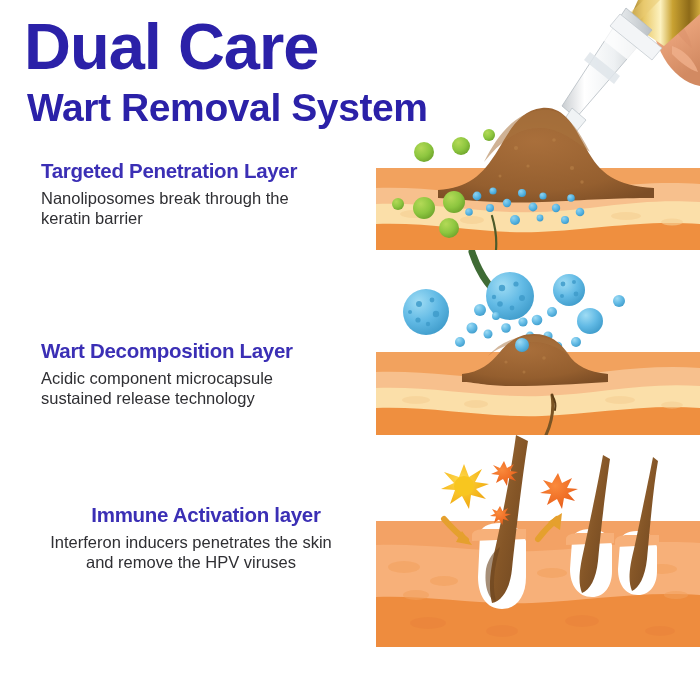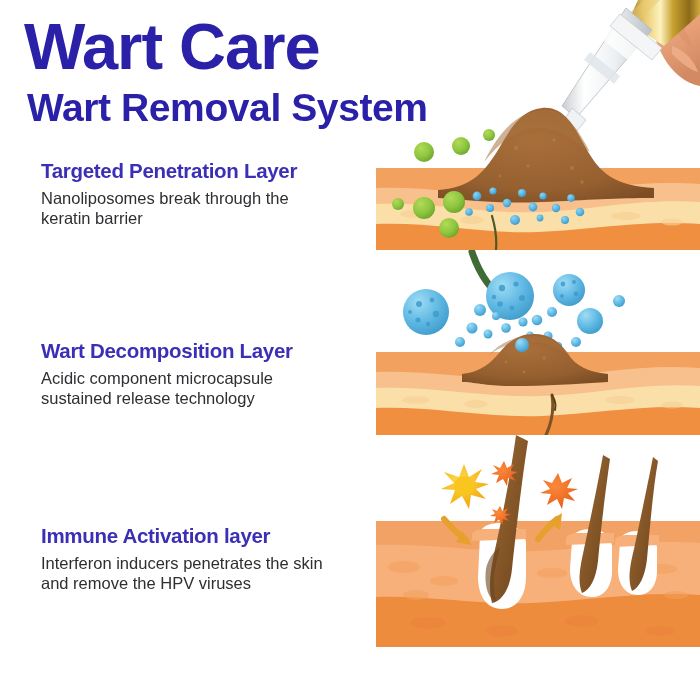--- a/index.html
+++ b/index.html
@@ -26,21 +26,21 @@
     position:absolute;left:27px;top:88px;
     font-size:39px;line-height:1;
     font-weight:600;letter-spacing:-0.4px;
     color:#2b21a8;
     white-space:nowrap;
   }
 
   .block{position:absolute;left:41px;width:330px;}
   .block-1{top:160px;}
   .block-2{top:340px;}
-  .block-3{top:525px;}
+  .block-3{top:504px;text-align:center;}
 
   .block h3{
     margin:0 0 5px 0;
     font-size:20.5px;line-height:1.1;
     font-weight:700;letter-spacing:-0.3px;
     color:#3b2fb5;
     white-space:nowrap;
   }
   .block p{
     margin:0;
@@ -58,21 +58,21 @@
   .panel-2{top:250px;height:185px;}
   .panel-3{top:435px;height:212px;}
 </style>
 </head>
 <body>
 
 <div id="root">
 
   <div class="left-col">
 
-    <div class="title">Wart Care</div>
+    <div class="title">Dual Care</div>
     <div class="subtitle">Wart Removal System</div>
 
     <div class="block block-2">
       <h3>Wart Decomposition Layer</h3>
       <p>Acidic component microcapsule sustained release technology</p>
     </div>
 
     <div class="block block-1">
       <h3>Targeted Penetration Layer</h3>
       <p>Nanoliposomes break through the keratin barrier</p>

